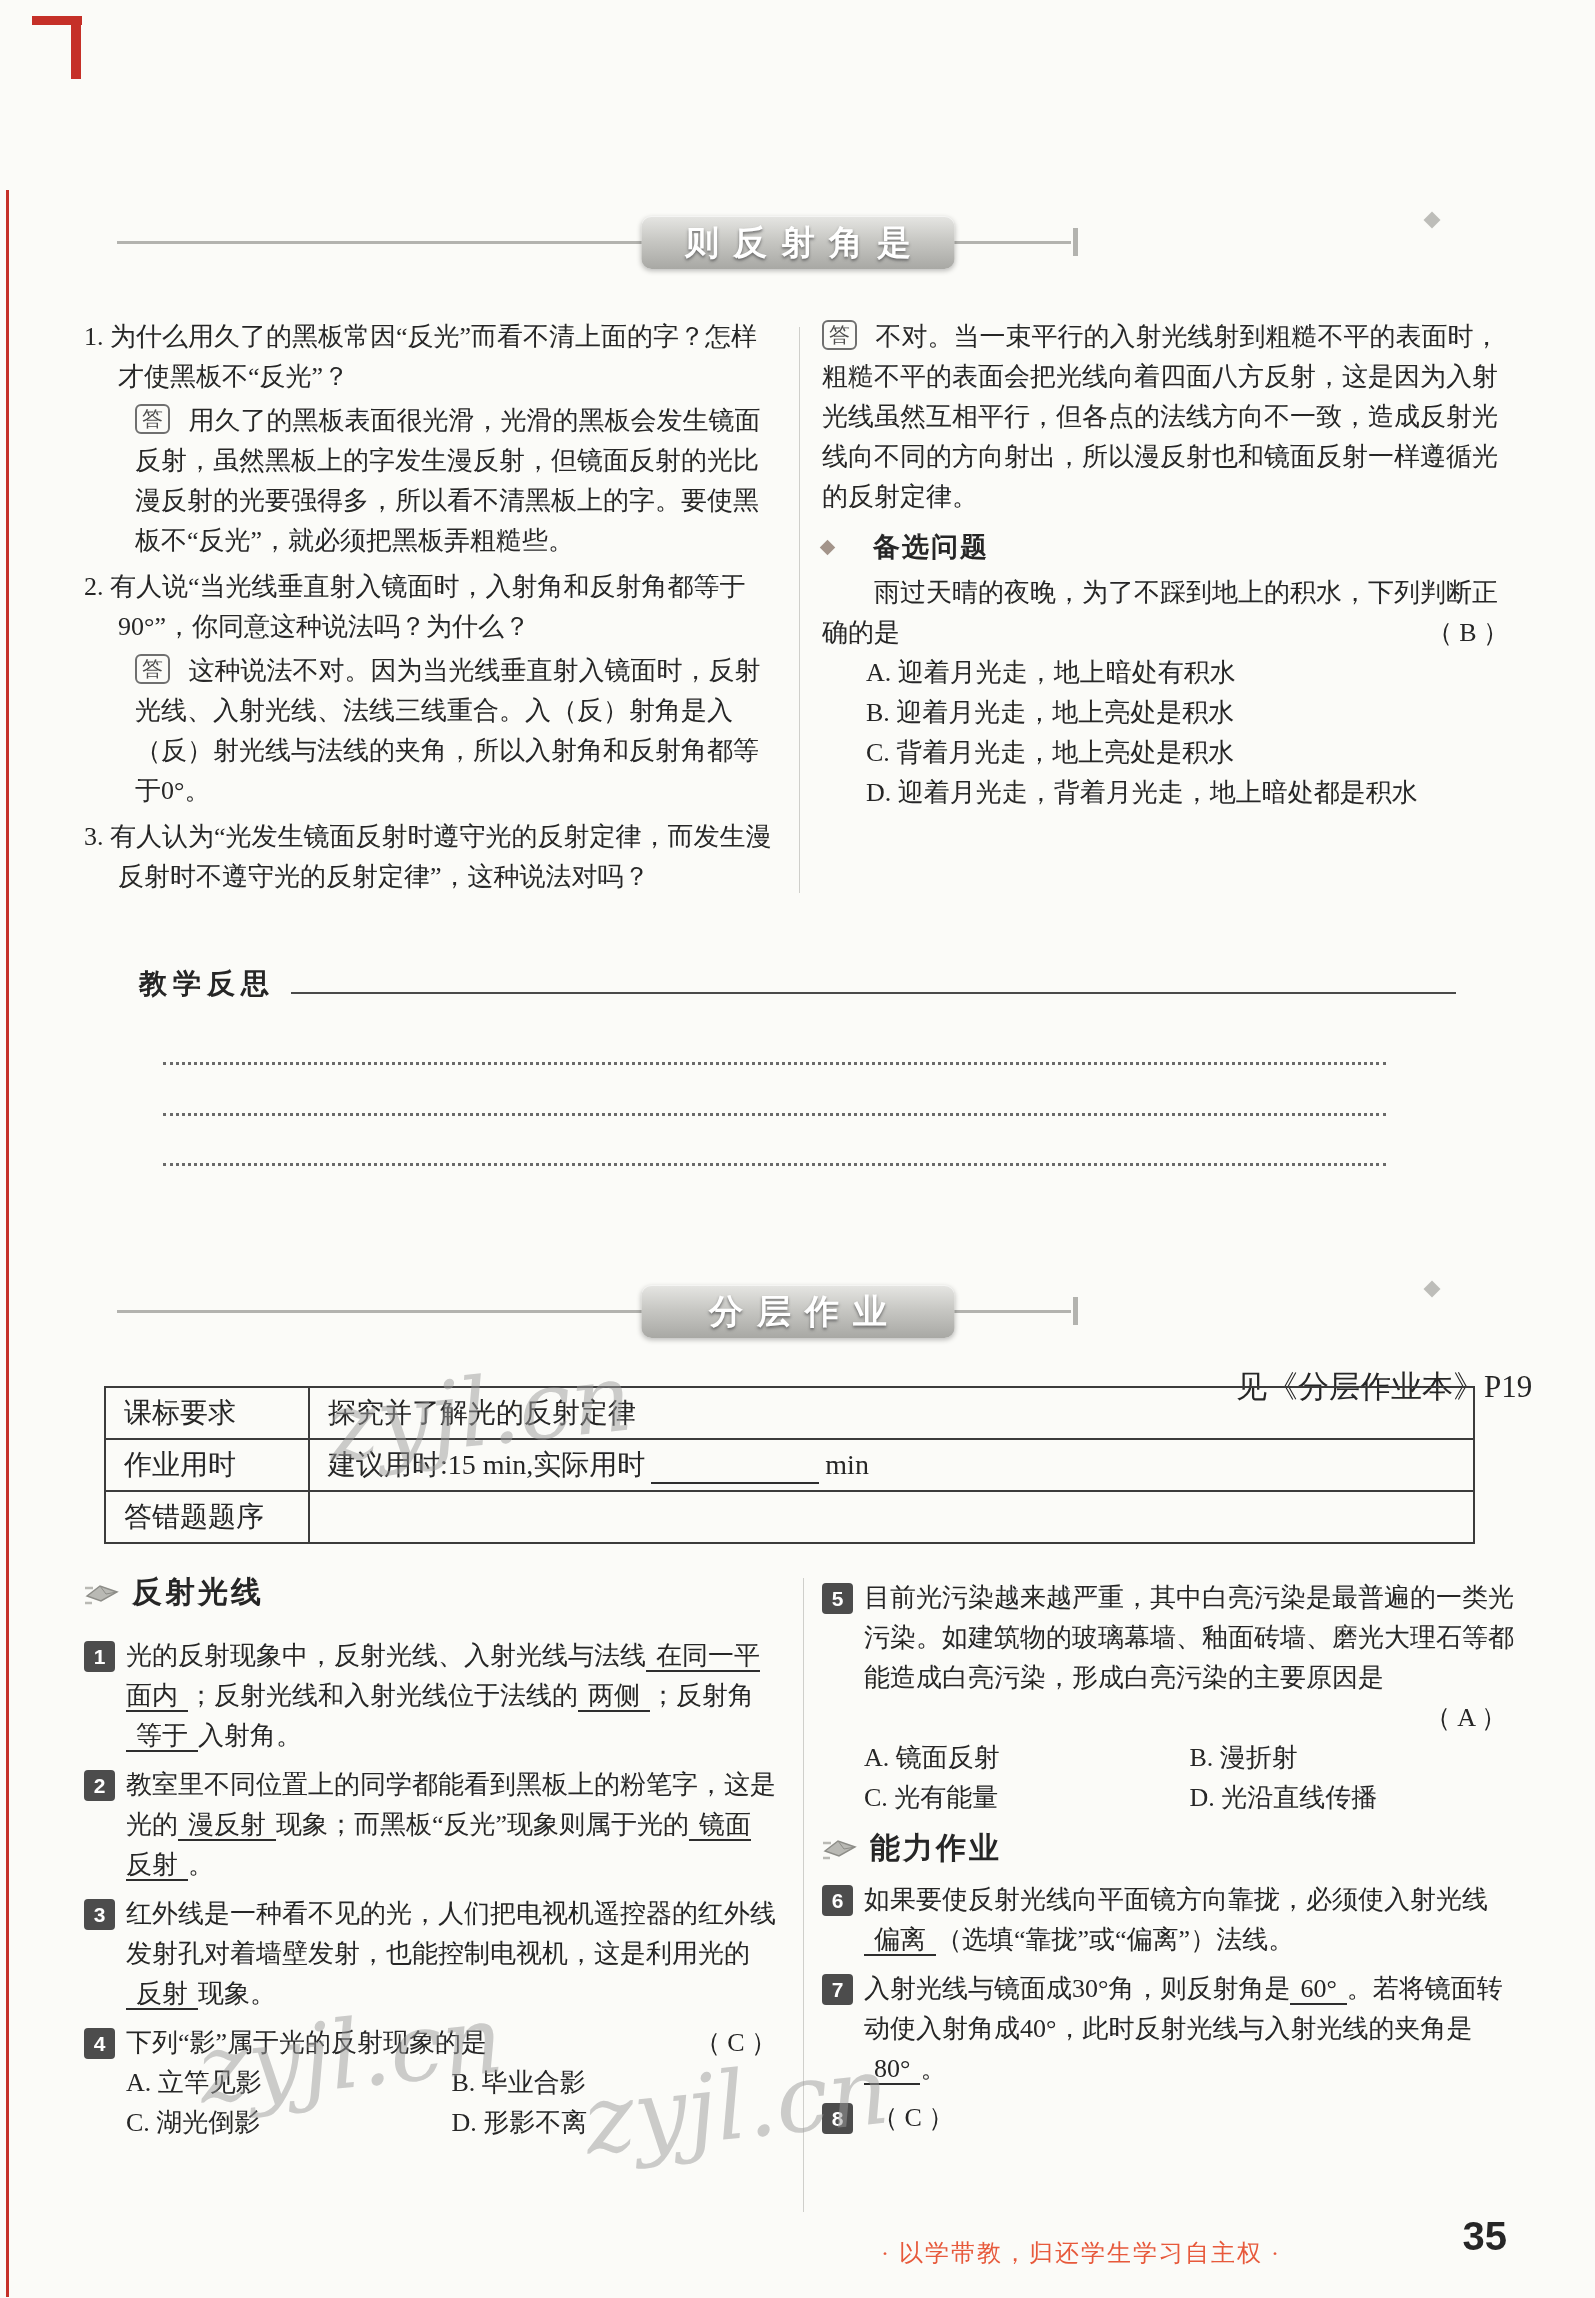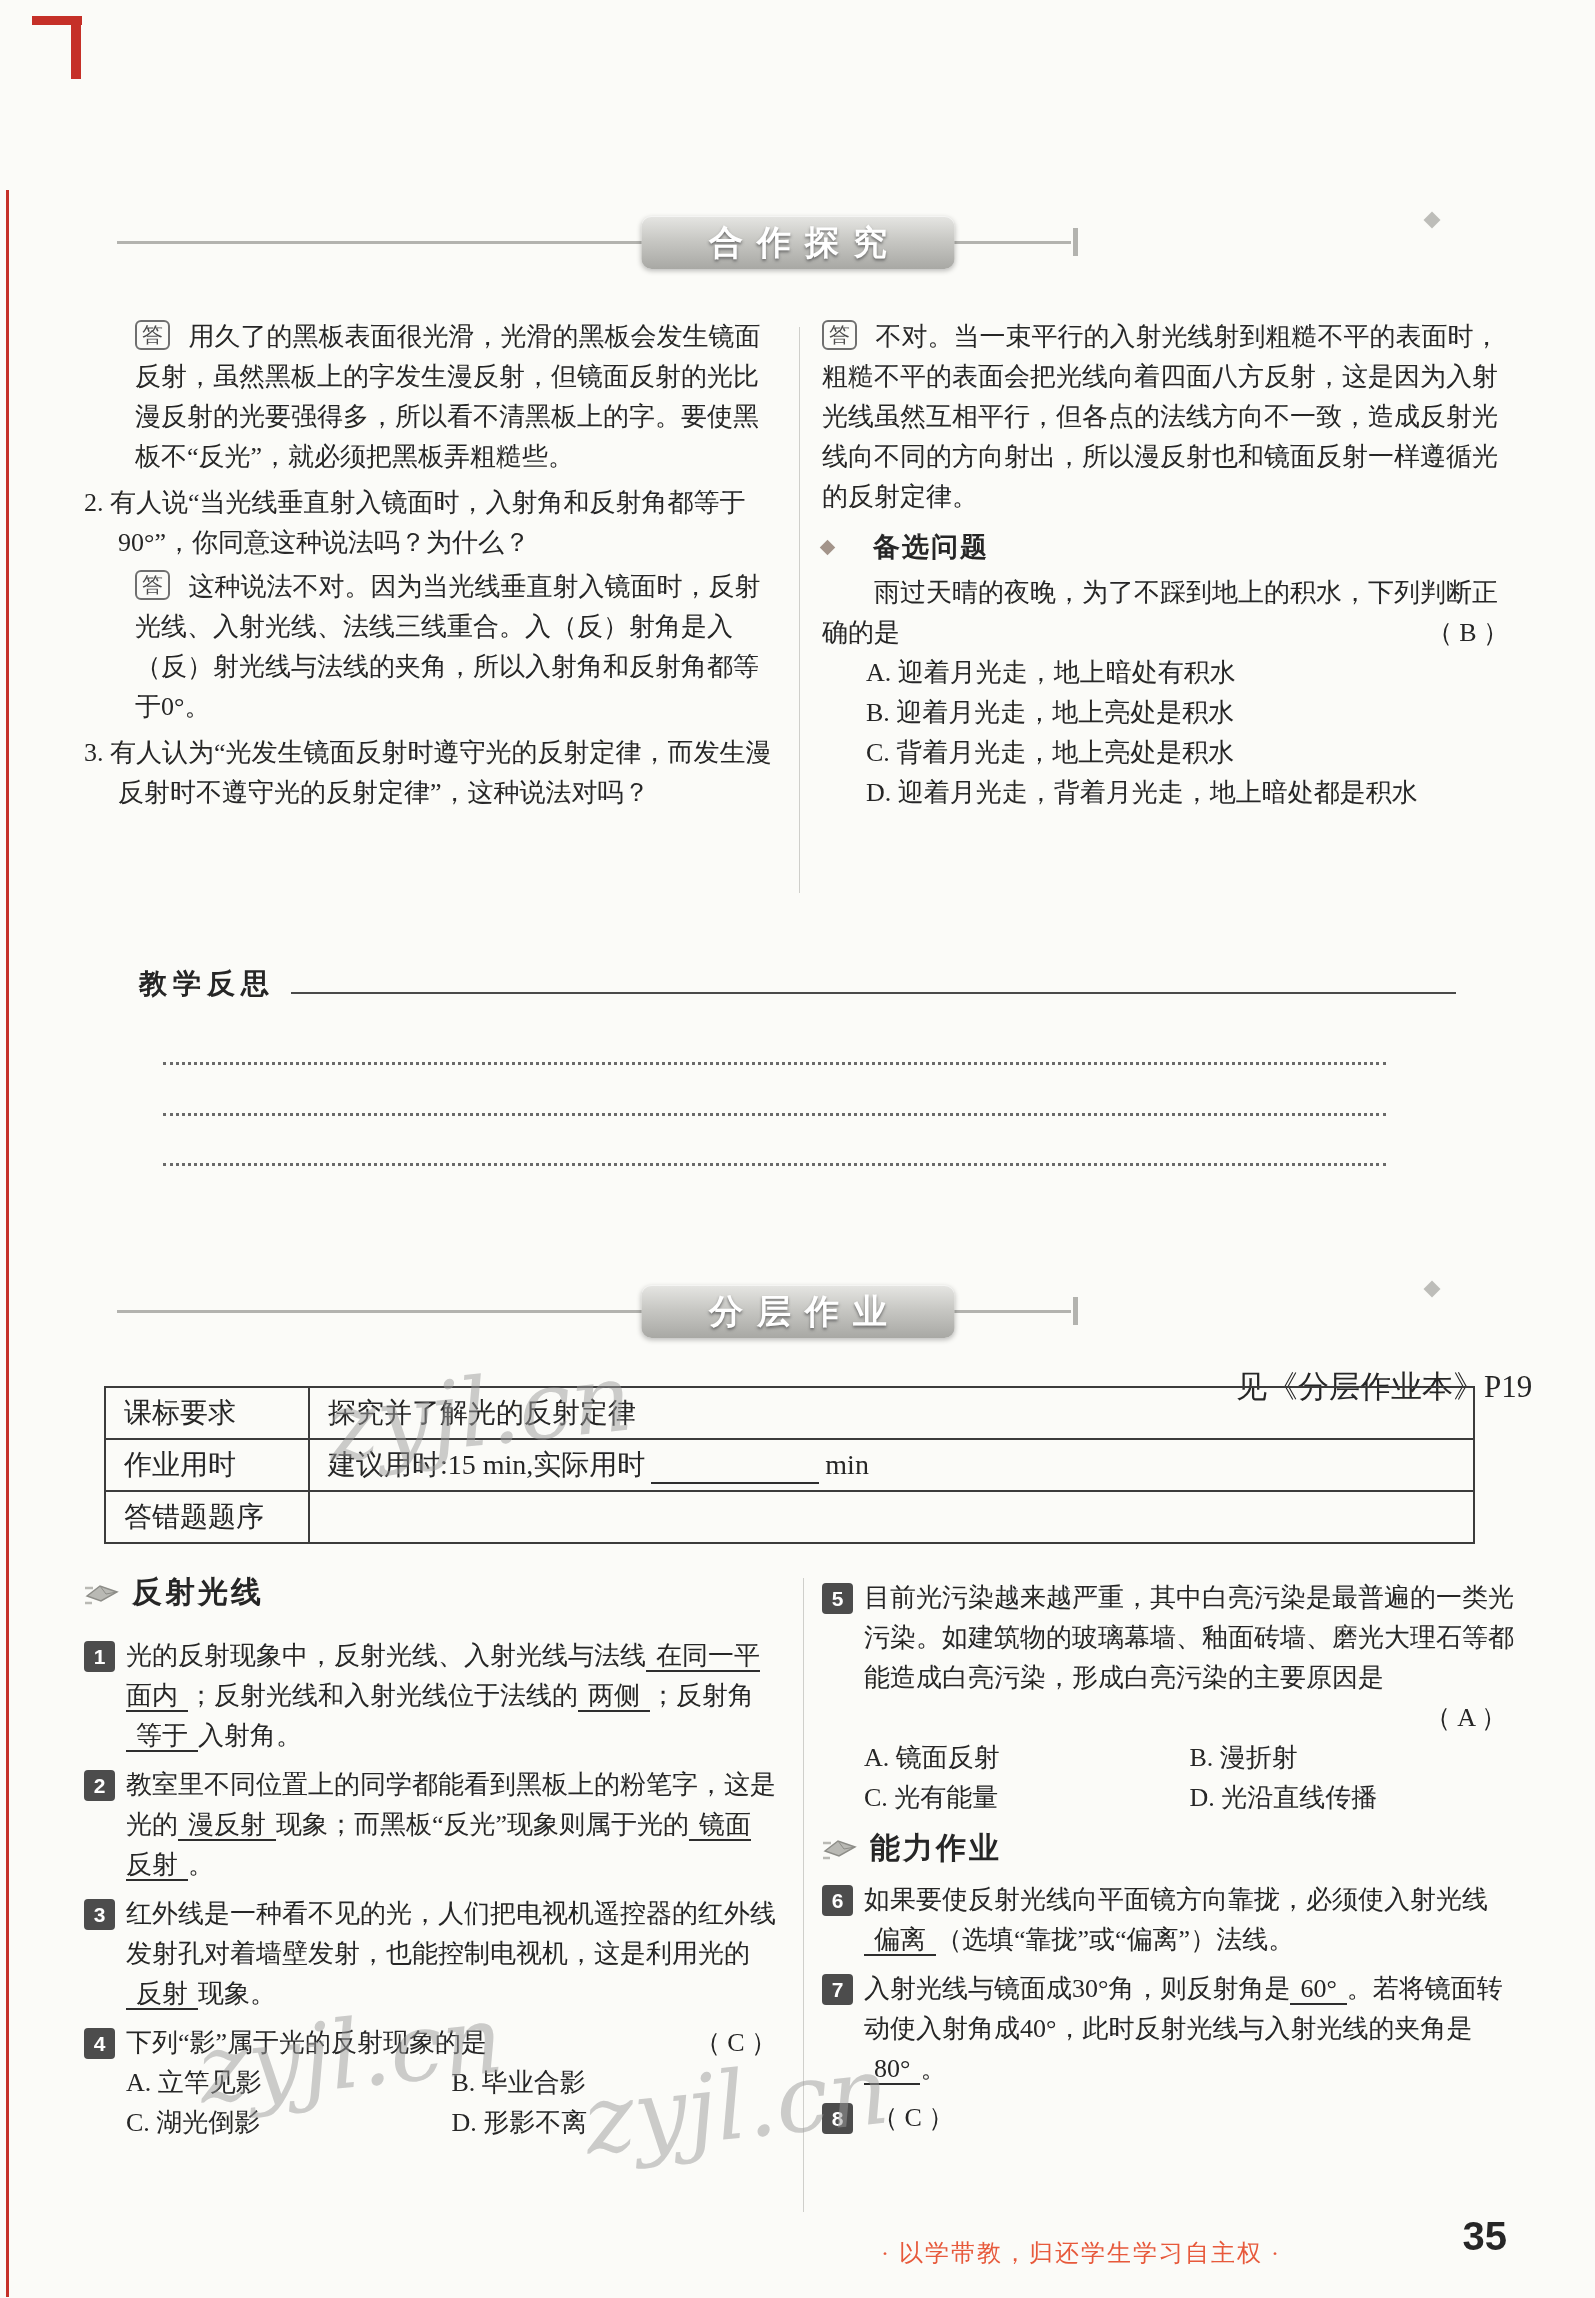--- a/index.html
+++ b/index.html
@@ -86,24 +86,28 @@
 
   <div class="red-edge"></div>
   <div class="red-corner-h"></div>
   <div class="red-corner-v"></div>
 
   <div class="hline" style="left:117px;top:241px;width:527px;"></div>
   <div class="hline" style="left:954px;top:241px;width:117px;"></div>
   <div class="endcap" style="left:1073px;top:228px;"></div>
   <div class="deco-diamond" style="left:1426px;top:214px;"></div>
   <div class="banner" style="top:216px;">
-    <span class="banner-label">合作探究</span>
+    <span class="banner-label">则反射角是</span>
   </div>
 
   <div class="col" style="left:84px;top:317px;">
+    <div class="eq">
+      <span>1.</span>
+      <span>为什么用久了的黑板常因“反光”而看不清上面的字？怎样才使黑板不“反光”？</span>
+    </div>
     <div class="ans-p">
       <span class="ans-badge">答</span>
       <span>用久了的黑板表面很光滑，光滑的黑板会发生镜面反射，虽然黑板上的字发生漫反射，但镜面反射的光比漫反射的光要强得多，所以看不清黑板上的字。要使黑板不“反光”，就必须把黑板弄粗糙些。</span>
     </div>
     <div class="eq">
       <span>2.</span>
       <span>有人说“当光线垂直射入镜面时，入射角和反射角都等于90°”，你同意这种说法吗？为什么？</span>
     </div>
     <div class="ans-p">
       <span class="ans-badge">答</span>

